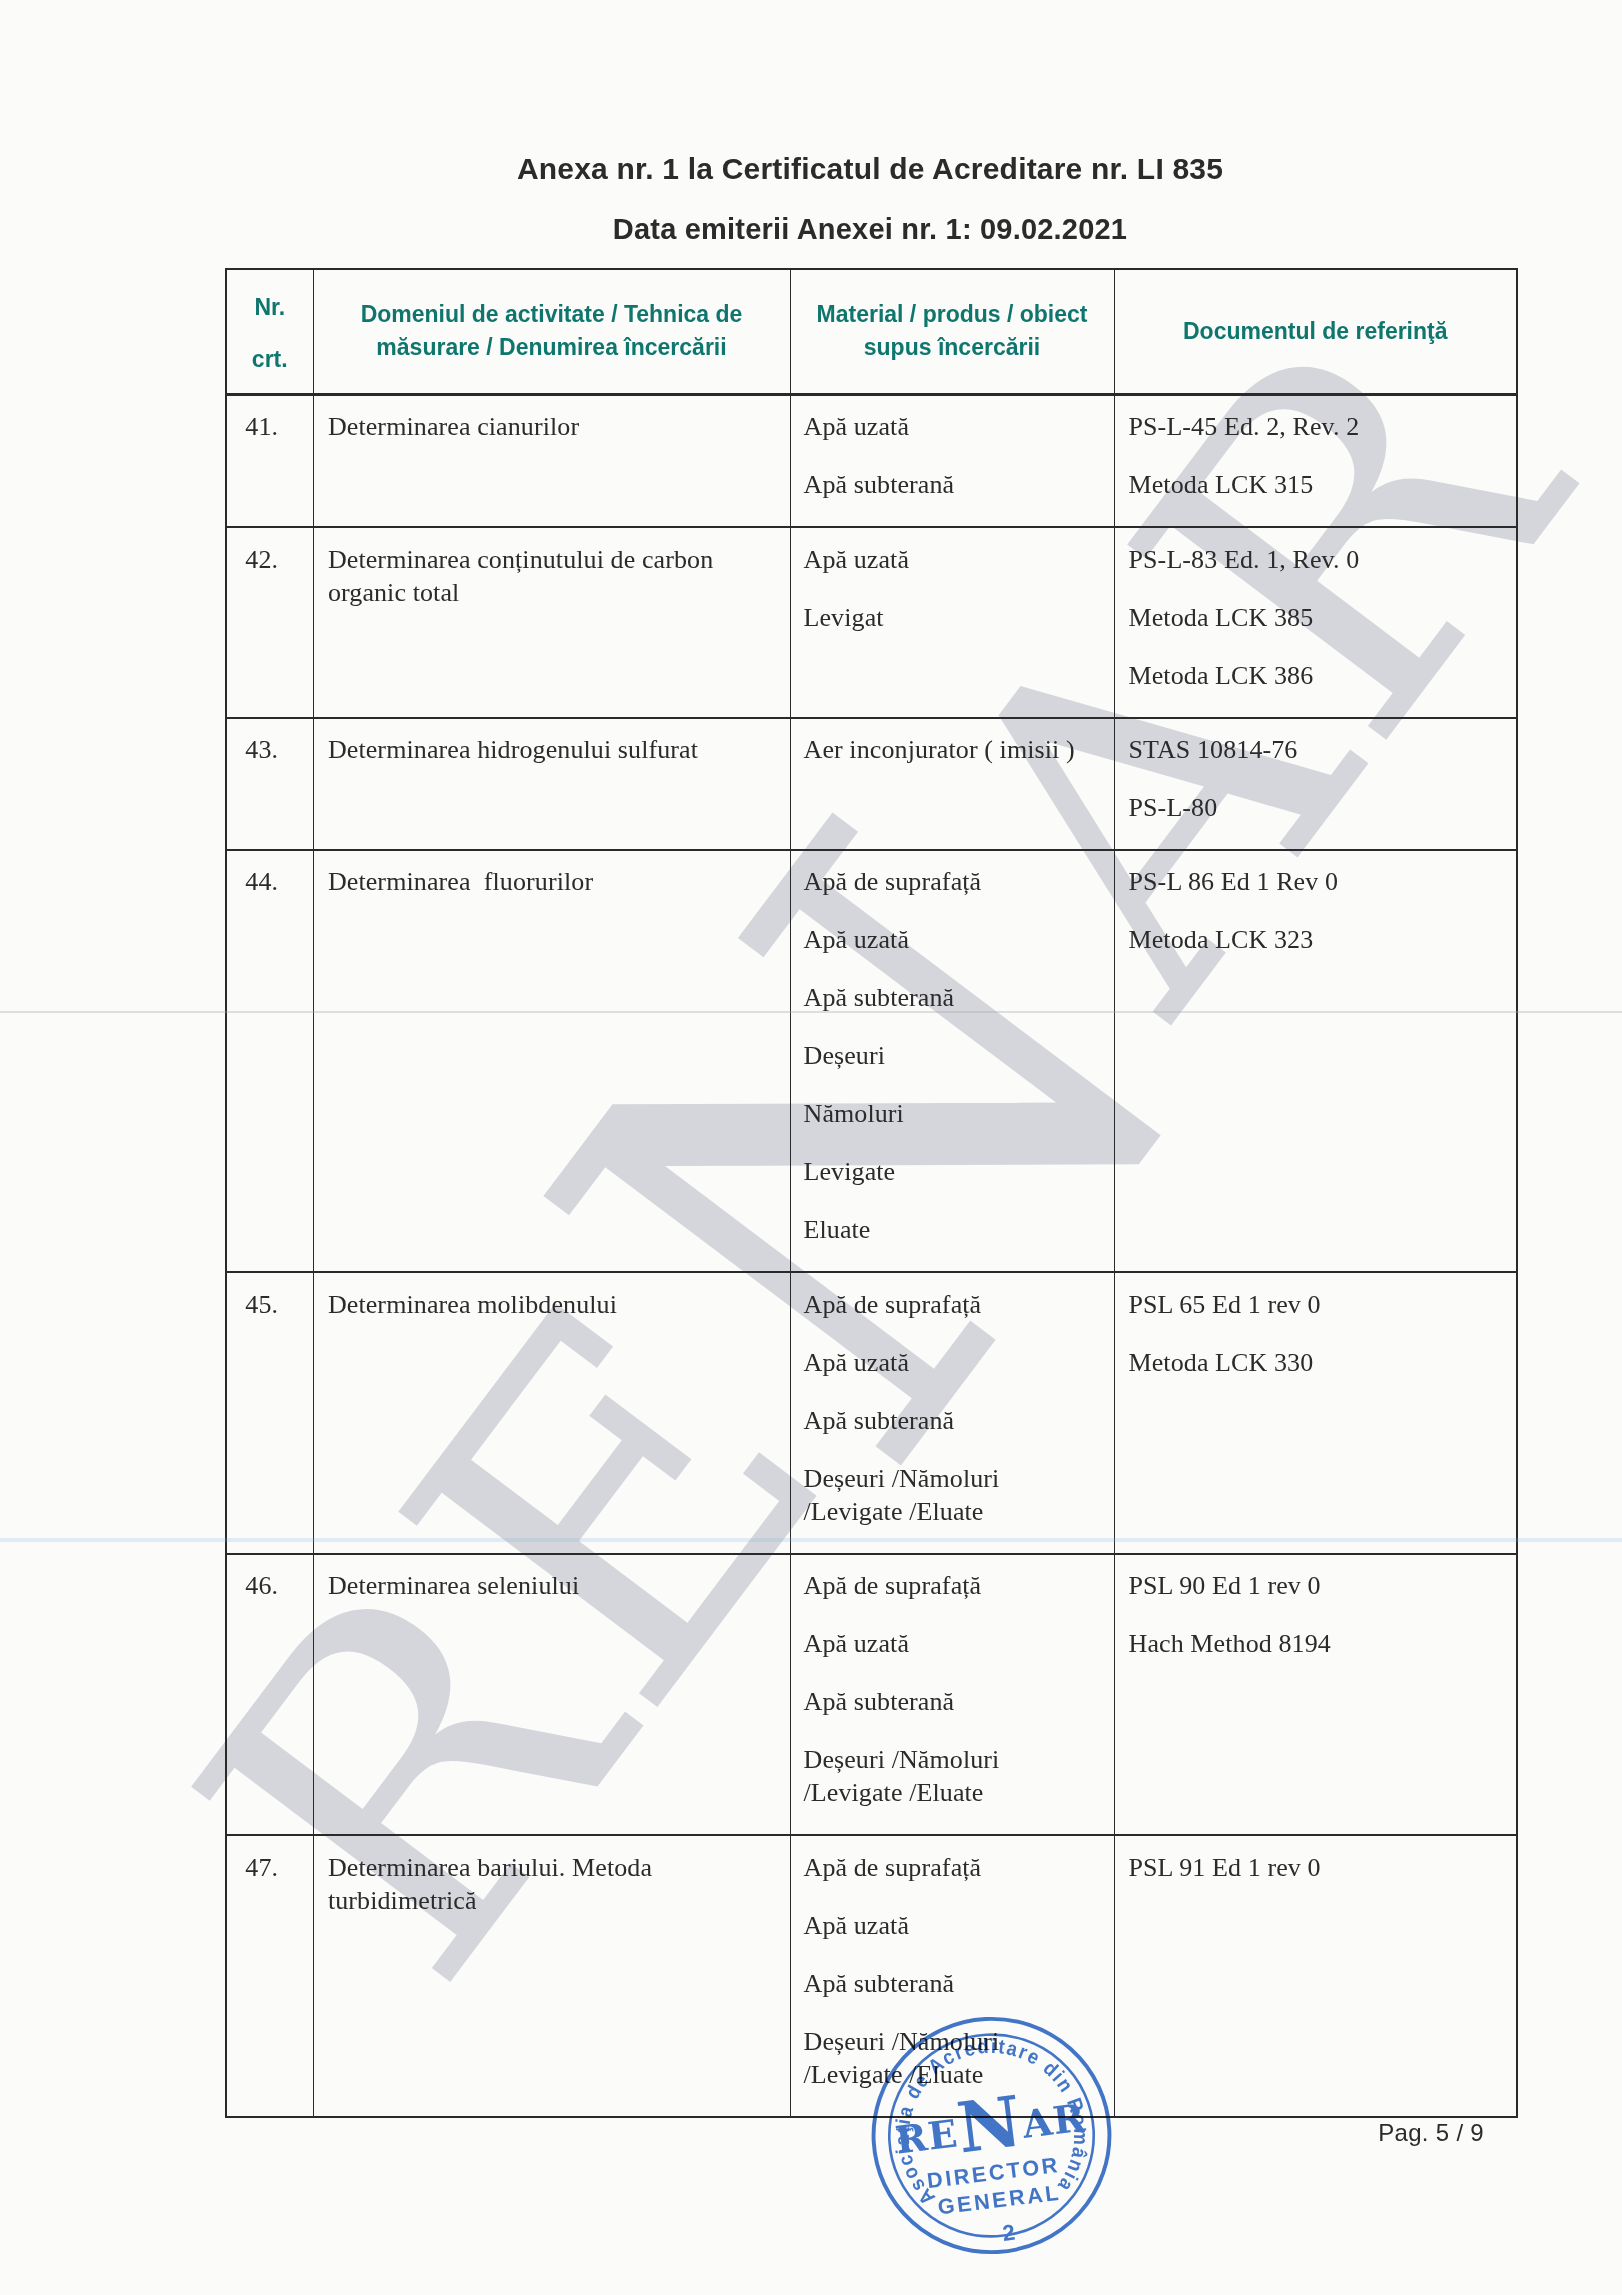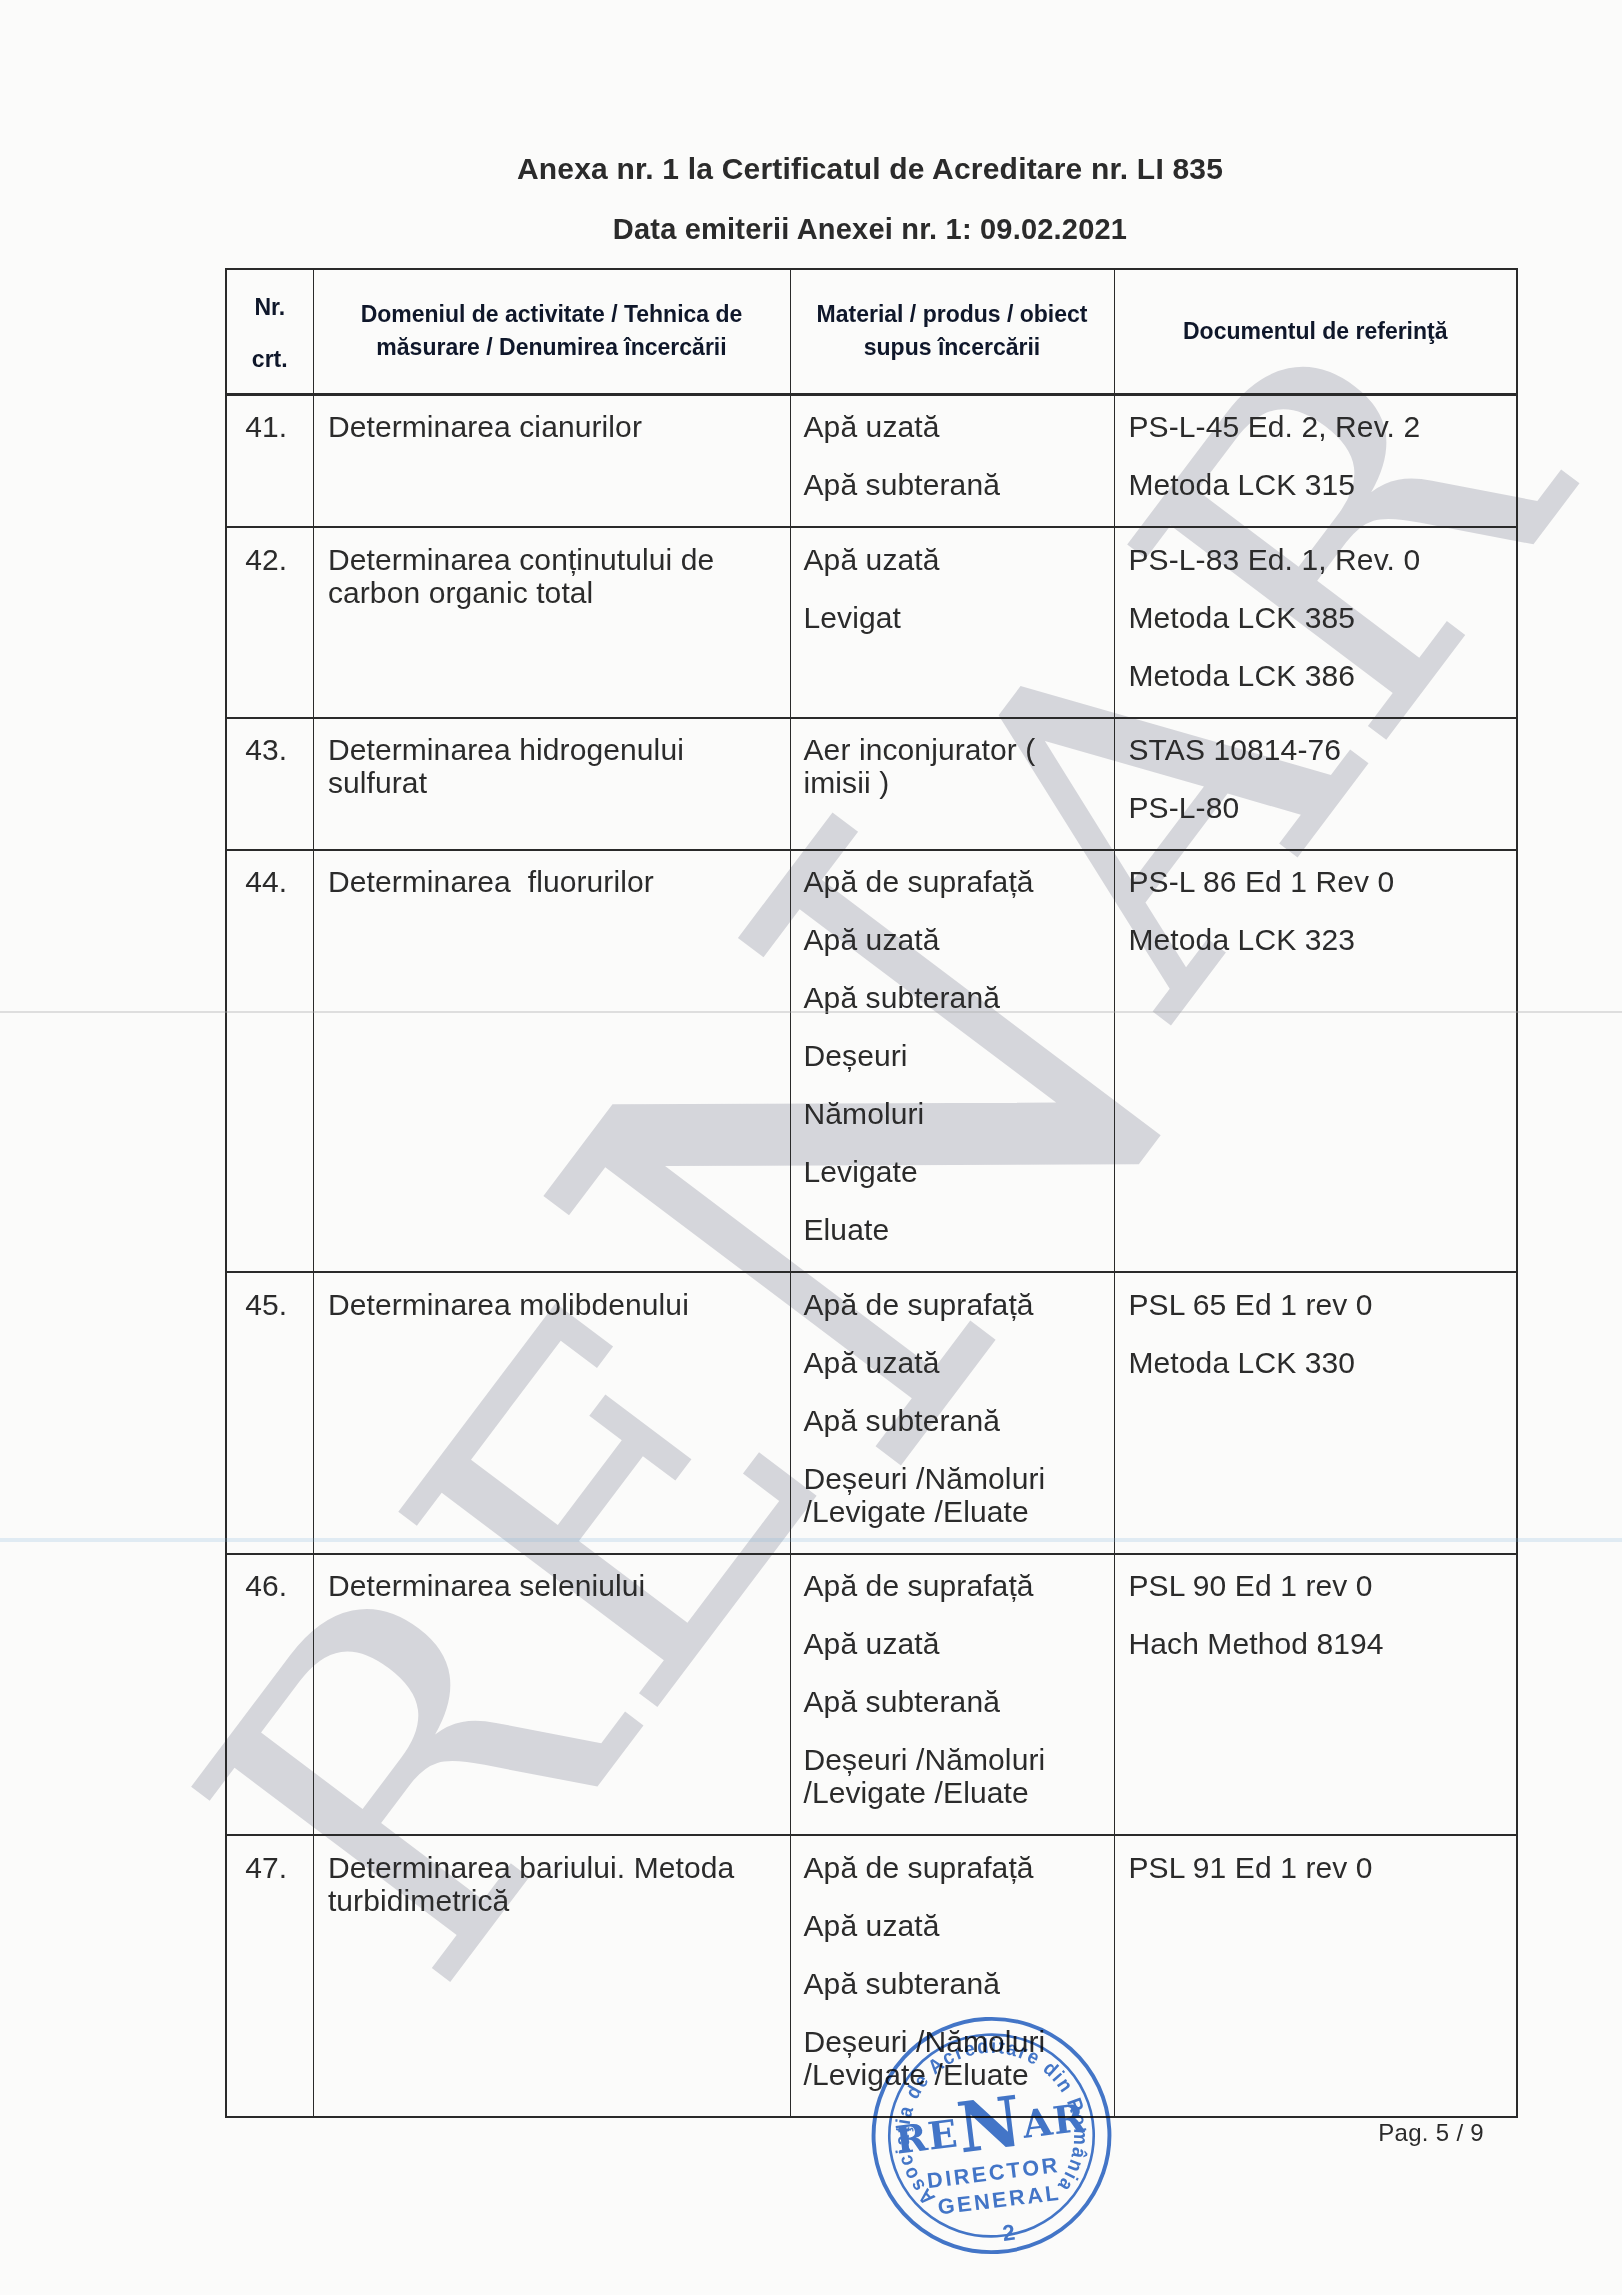--- a/index.html
+++ b/index.html
@@ -57,34 +57,34 @@
     vertical-align:top;overflow:hidden;
     background:transparent;
   }
   .acc-table{border:2px solid var(--border);}
   .acc-table thead tr{height:113px;}
   .acc-table thead th{
     font-size:23px;font-weight:bold;line-height:33px;
     text-align:center;vertical-align:middle;
     border-bottom:3.3px solid var(--border);
     padding:5.2px 11.8px;
-    color:#0f172a;
+    color:#0f766e;
   }
   th.nr-head{padding:0;}
   .nr-head-inner{
     display:flex;flex-direction:column;justify-content:space-between;
     align-items:center;height:85px;padding:15.7px 0 11.8px 0;
   }
   .acc-table td{padding:14.4px 9.2px 0 14.4px;}
   td.c-nr{padding-left:18.3px;}
   td.c-mat{padding-left:13px;margin-left:36px;}
   td.c-doc{padding-left:14px;}
   .item{
-    font-size:30px;line-height:33px;margin:0 0 25px 0;
-    letter-spacing:0.1px;white-space:pre-wrap;
+    font-size:26px;line-height:33px;margin:0 0 25px 0;
+    letter-spacing:0.1px;white-space:pre-wrap;font-family:Liberation Serif, serif;
   }
 
   
   .artifact{position:absolute;left:0;right:0;z-index:3;pointer-events:none;}
   .artifact-gray{top:1011px;height:2px;background:rgba(170,170,170,.35);}
   .artifact-blue{top:1538px;height:3.9px;background:rgba(120,175,215,.20);}
 
   
   .stamp{
     position:absolute;left:867px;top:2011px;

